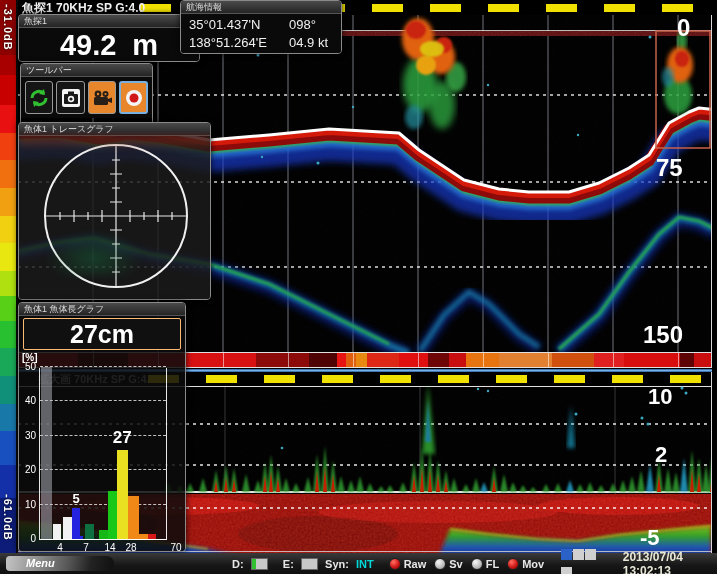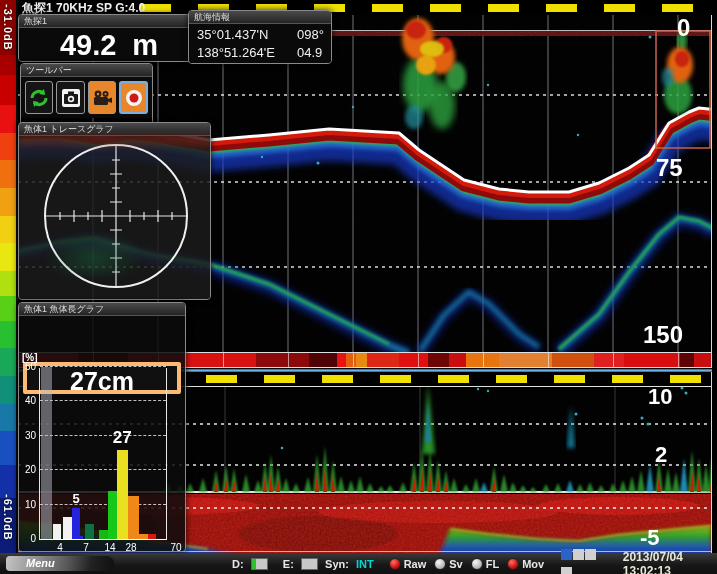--- a/index.html
+++ b/index.html
@@ -41,36 +41,36 @@
   #dash-bottom{left:130px;top:3px;width:564px;position:absolute;height:8px;background:repeating-linear-gradient(90deg,#f0e000 0 31px,transparent 31px 58px);}
   #zoom-header{position:absolute;left:20px;top:0;color:#9a9a9a;font-size:11px;font-weight:bold;white-space:nowrap;}
 
   
   .win{position:absolute;border:1px solid #8a8a8a;border-radius:4px;box-shadow:0 0 6px rgba(0,0,0,.8);z-index:5;overflow:hidden;}
   .win-title{height:13px;background:linear-gradient(#4a4a4a,#242424);color:#ddd;font-size:9px;line-height:13px;padding-left:5px;border-bottom:1px solid #555;white-space:nowrap;}
   .win-body{background:#0a0a0a;position:relative;}
 
   #win-depth{left:18px;top:14px;width:182px;height:48px;}
   #depth-value{display:flex;align-items:center;justify-content:center;gap:16px;height:34px;color:#fff;font-weight:bold;font-size:29px;}
-  #win-nav{left:180px;top:10px;width:144px;height:54px;margin-left:8px;}
+  #win-nav{left:180px;top:0;width:162px;height:54px;}
   #nav-grid{display:grid;grid-template-columns:100px 1fr;color:#f0f0f0;font-size:13px;padding:3px 4px 0 8px;row-gap:3px;}
   #win-tools{left:20px;top:63px;width:133px;height:68px;}
   #tool-row{display:flex;gap:3px;padding:4px;}
   .tool-btn{width:29px;height:33px;border:1px solid #999;border-radius:3px;background:#151515;display:flex;align-items:center;justify-content:center;}
   .tool-btn.orange{background:#e8862c;}
   .tool-btn.sel{border:2px solid #7ab0e0;}
 
   #win-trace{left:18px;top:122px;width:193px;height:178px;}
   #trace-body{background:rgba(28,28,28,.84);height:164px;}
   .echo-ghost{position:absolute;filter:blur(3px);}
 
   #win-hist{left:18px;top:302px;width:168px;height:250px;}
   #hist-body{background:rgba(12,12,12,.86);height:236px;color:#fff;}
-  #hist-value{position:absolute;left:4px;top:2px;width:158px;height:32px;background:#101010;border:4px solid #fdba74;border-radius:2px;
-    color:#fff;font-size:25px;font-weight:bold;text-align:center;line-height:30px;margin-top:44px;}
+  #hist-value{position:absolute;left:4px;top:2px;width:158px;height:32px;background:#101010;border:1px solid #fdba74;border-radius:2px;
+    color:#fff;font-size:25px;font-weight:bold;text-align:center;line-height:30px;}
   #hist-pct{position:absolute;left:3px;top:36px;font-size:10px;font-weight:bold;}
   #hist-plot{position:absolute;left:20px;top:52px;width:128px;height:172px;border-left:1px solid #e8e8e8;border-right:1px solid #e8e8e8;border-bottom:1px solid #fff;}
   .hgrid{position:absolute;left:0;width:100%;height:0;border-top:1px dashed rgba(255,255,255,.75);}
   .ytick{position:absolute;right:130px;width:18px;text-align:right;font-size:10px;color:#fff;}
   .bar{position:absolute;bottom:0;}
   .bar-label{position:absolute;color:#fff;font-weight:bold;text-align:center;transform:translateX(-50%);}
   .xtick{position:absolute;top:226px;transform:translateX(-50%);font-size:10px;color:#fff;}
 
   
   #statusbar{position:absolute;left:0;top:553px;width:717px;height:21px;background:linear-gradient(#3a3a3a,#161616 60%,#101010);z-index:8;display:flex;align-items:center;}

